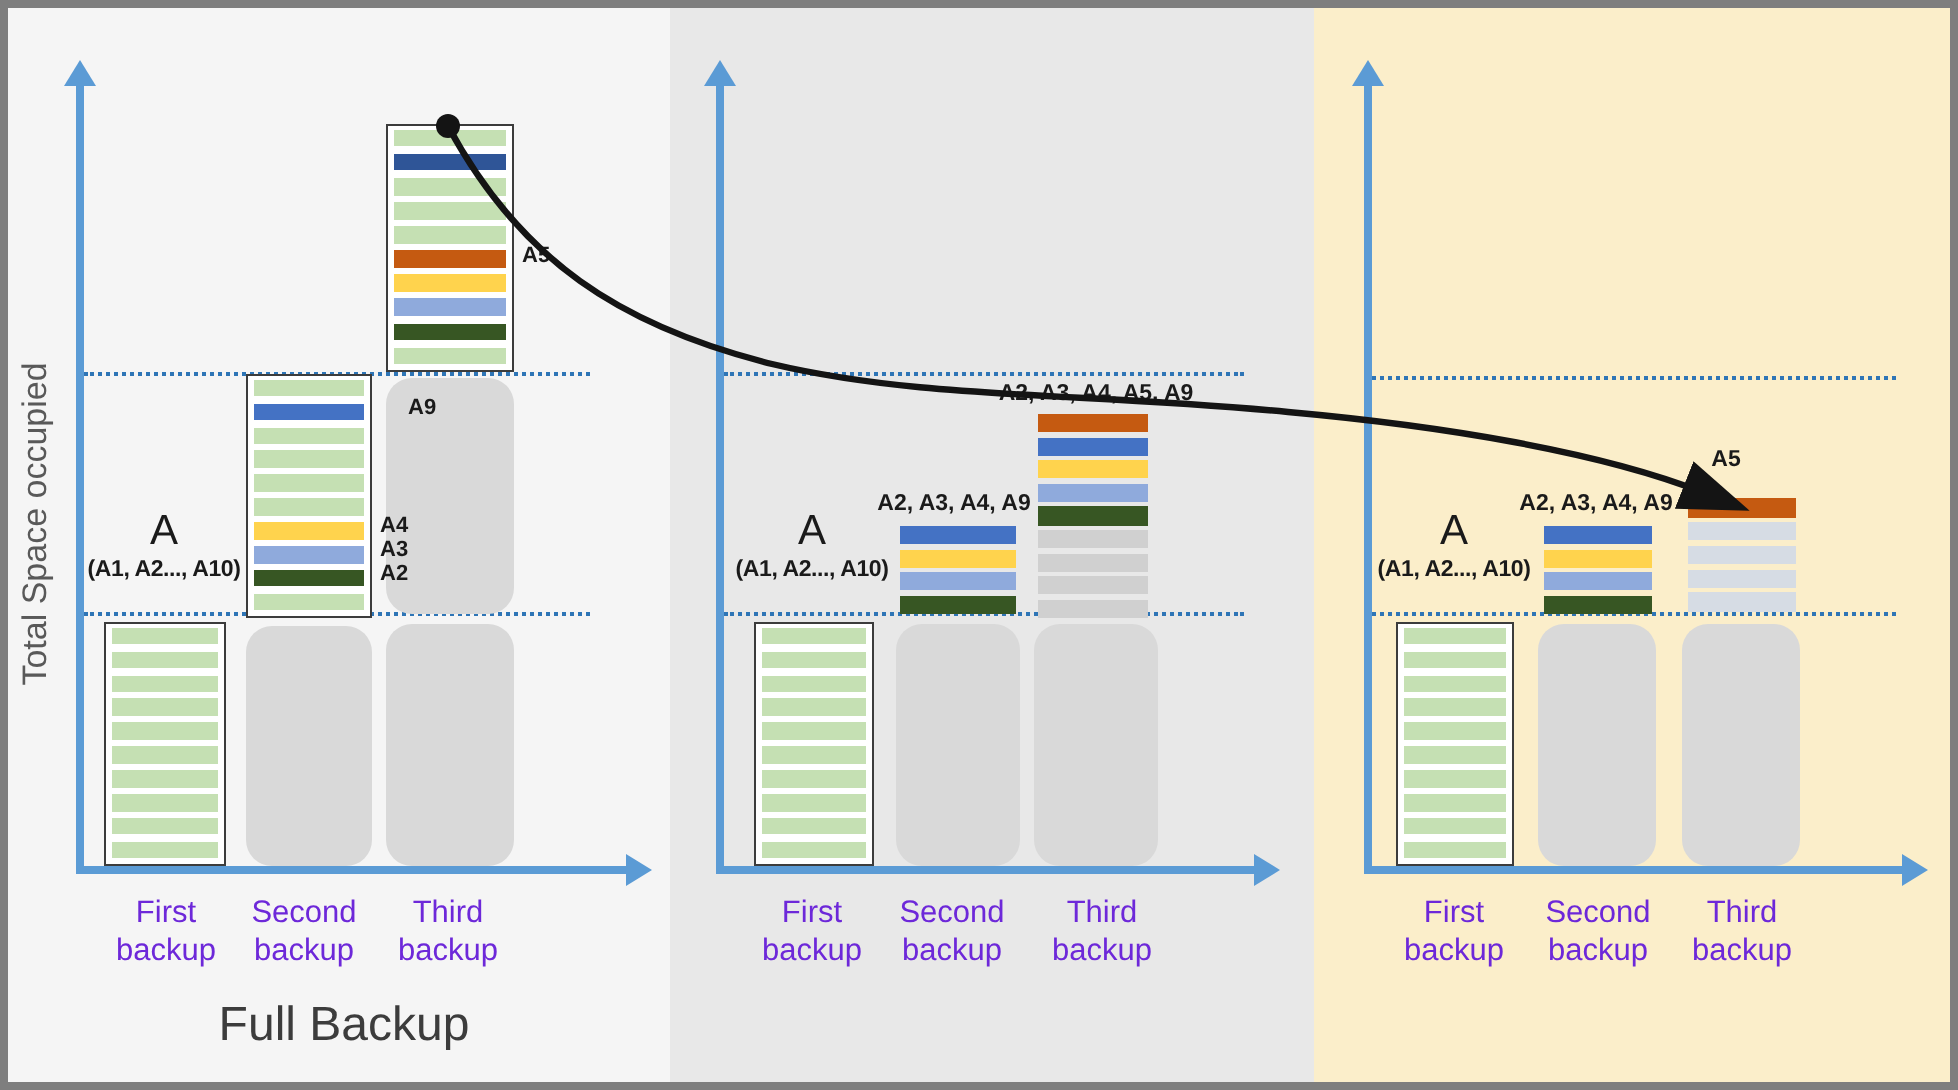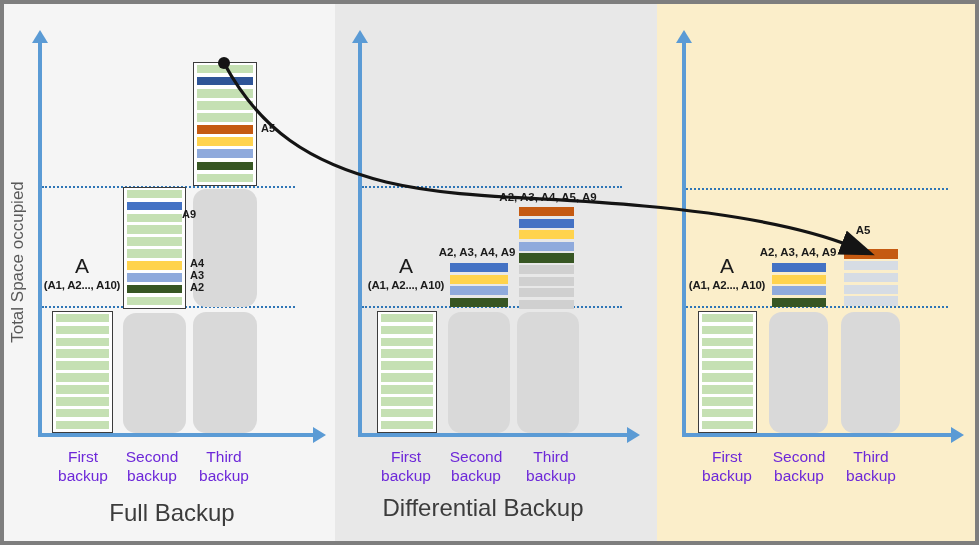--- a/index.html
+++ b/index.html
@@ -52,21 +52,21 @@
       <div class="stripe" style="top: 13.6px; height: 8.5px; background: rgb(68, 114, 196);"></div>
       <div class="stripe" style="top: 25.5px; height: 8.5px; background: rgb(197, 224, 179);"></div>
       <div class="stripe" style="top: 37.4px; height: 8.5px; background: rgb(197, 224, 179);"></div>
       <div class="stripe" style="top: 49.3px; height: 8.5px; background: rgb(197, 224, 179);"></div>
       <div class="stripe" style="top: 61.2px; height: 8.5px; background: rgb(197, 224, 179);"></div>
       <div class="stripe" style="top: 73.1px; height: 8.5px; background: rgb(255, 211, 77);"></div>
       <div class="stripe" style="top: 85px; height: 8.5px; background: rgb(143, 170, 220);"></div>
       <div class="stripe" style="top: 96.9px; height: 8.5px; background: rgb(55, 86, 35);"></div>
       <div class="stripe" style="top: 108.8px; height: 8.5px; background: rgb(197, 224, 179);"></div>
     </div>
-    <div class="stripe-label" style="left: 182px; top: 197.85px; margin-top: 10px;">A9</div>
+    <div class="stripe-label" style="left: 204px; top: 197.85px;">A9</div>
     <div class="stripe-label" style="left: 190px; top: 257.35px;">A4</div>
     <div class="stripe-label" style="left: 190px; top: 269.25px;">A3</div>
     <div class="stripe-label" style="left: 190px; top: 281.15px;">A2</div>
     <div class="block gray-block" style="left: 123px; top: 313px; width: 63px; height: 120px;"></div>
     <div class="block bar-bordered" style="left: 193px; top: 62px; width: 64px; height: 124px;">
       <div class="stripe" style="top: 1.7px; height: 8.7px; background: rgb(197, 224, 179);"></div>
       <div class="stripe" style="top: 13.8px; height: 8.7px; background: rgb(47, 85, 151);"></div>
       <div class="stripe" style="top: 25.9px; height: 8.7px; background: rgb(197, 224, 179);"></div>
       <div class="stripe" style="top: 38px; height: 8.7px; background: rgb(197, 224, 179);"></div>
       <div class="stripe" style="top: 50.1px; height: 8.7px; background: rgb(197, 224, 179);"></div>
@@ -130,21 +130,20 @@
     <div class="caption cap-a" style="left: 406px; top: 266px;">A</div>
     <div class="caption cap-asub" style="left: 406px; top: 285px;">(A1, A2..., A10)</div>
     <div class="caption cap-stack" style="left: 477px; top: 252px;">A2, A3, A4, A9</div>
     <div class="caption cap-stack" style="left: 548px; top: 197px;">A2, A3, A4, A5, A9</div>
     <div class="caption cap-col" style="left: 406px; top: 466px;">First
 backup</div>
     <div class="caption cap-col" style="left: 476px; top: 466px;">Second
 backup</div>
     <div class="caption cap-col" style="left: 551px; top: 466px;">Third
 backup</div>
-    <div class="caption cap-title" style="left: 483px; top: 508px;">Differential Backup</div>
     <div class="panel" style="left: 657px; width: 318px; background: rgb(251, 238, 202);"></div>
     <div class="axis-part" style="left: 676px; top: 30px; width: 0px; height: 0px; border-left: 8px solid transparent; border-right: 8px solid transparent; border-bottom: 13px solid rgb(91, 155, 213);"></div>
     <div class="axis-part" style="left: 682px; top: 41px; width: 4px; height: 396px; background: rgb(91, 155, 213);"></div>
     <div class="axis-part" style="left: 682px; top: 433px; width: 270px; height: 4px; background: rgb(91, 155, 213);"></div>
     <div class="axis-part" style="left: 951px; top: 427px; width: 0px; height: 0px; border-top: 8px solid transparent; border-bottom: 8px solid transparent; border-left: 13px solid rgb(91, 155, 213);"></div>
     <div class="dotted" style="left: 686px; top: 188px; width: 262px; border-top-color: rgb(46, 117, 182);"></div>
     <div class="dotted" style="left: 686px; top: 306px; width: 262px; border-top-color: rgb(46, 117, 182);"></div>
     <div class="block bar-bordered" style="left: 698px; top: 311px; width: 59px; height: 122px;">
       <div class="stripe" style="top: 1.7px; height: 8.5px; background: rgb(197, 224, 179);"></div>
       <div class="stripe" style="top: 13.6px; height: 8.5px; background: rgb(197, 224, 179);"></div>

